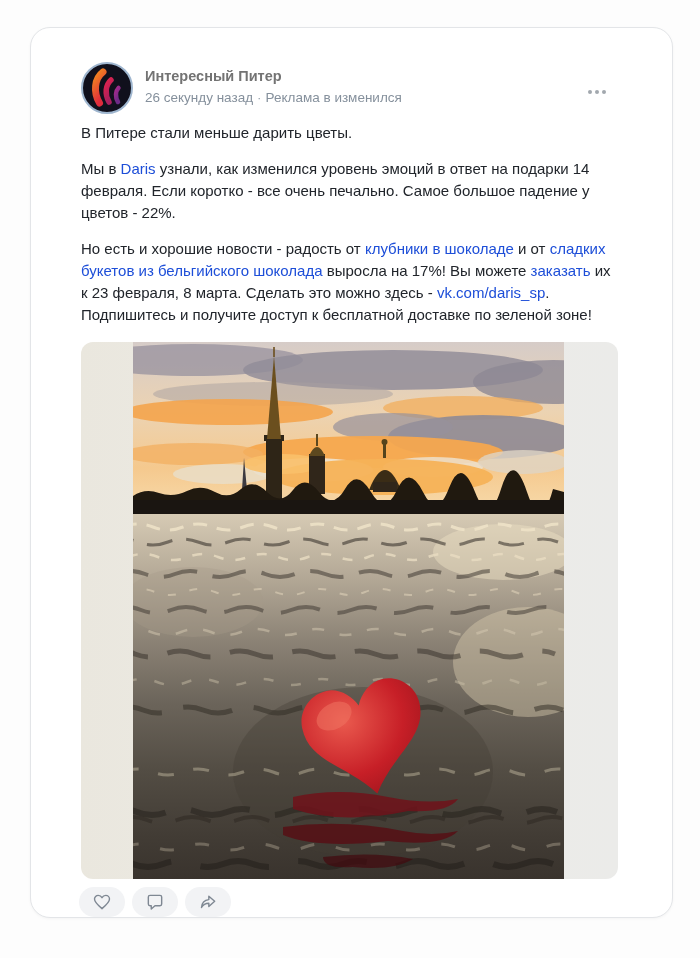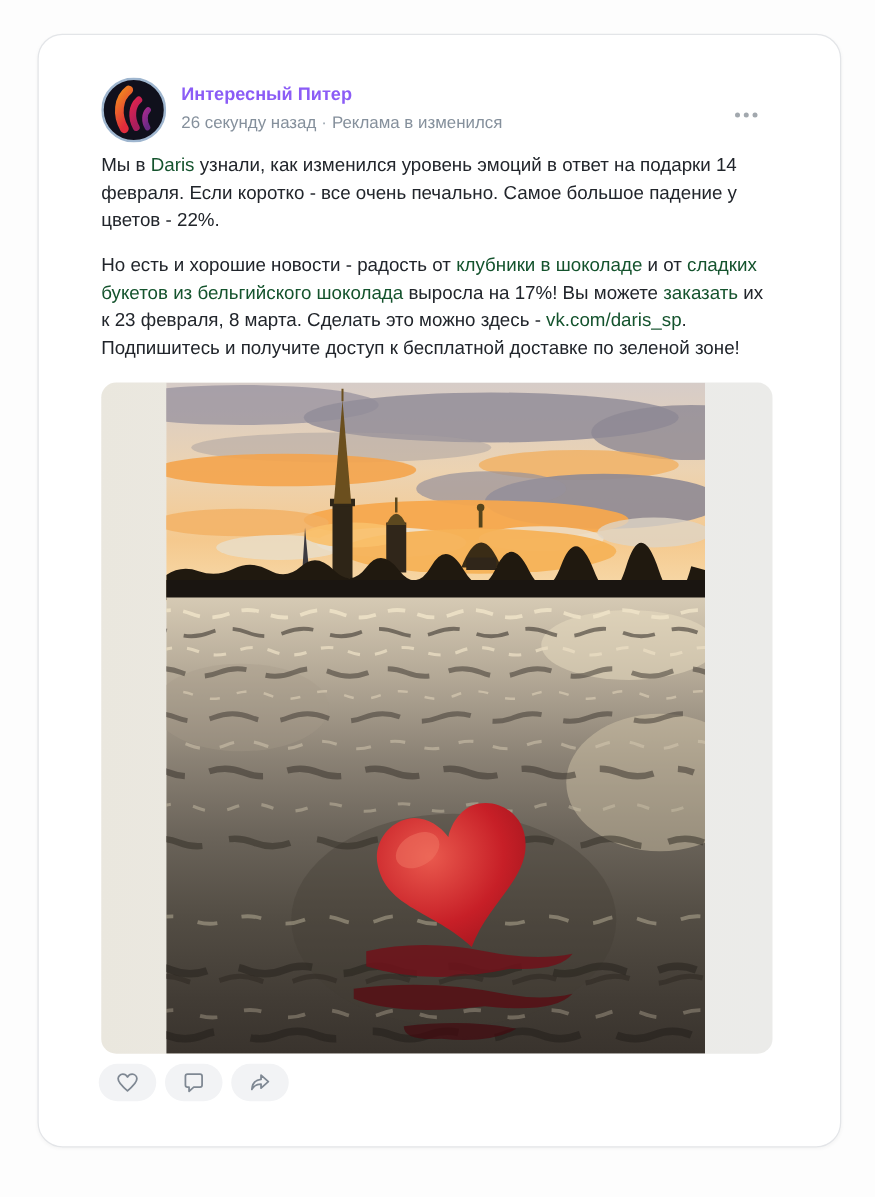--- a/index.html
+++ b/index.html
@@ -13,36 +13,36 @@
     border-radius:20px;box-shadow:0 1px 3px rgba(0,0,0,0.04);
   }
   .post-header{
     display:flex;align-items:flex-start;margin:34px 56px 0 50px;position:relative;
   }
   .avatar{
     width:52px;height:52px;border-radius:50%;flex:0 0 auto;cursor:pointer;
   }
   .header-info{margin-left:12px;padding-top:5px;}
   .community-name{
-    font-size:14.5px;font-weight:bold;color:#8b5cf6;line-height:18px;cursor:pointer;
+    font-size:14.5px;font-weight:bold;color:#737373;line-height:18px;cursor:pointer;
   }
   .post-subtitle{
     margin-top:4px;font-size:13.5px;color:#85909c;line-height:17px;
   }
   .post-subtitle .sep{margin:0 4px;color:#9aa4ae;}
   .menu-btn{
     position:absolute;right:4px;top:22px;display:flex;gap:3px;cursor:pointer;padding:6px;
   }
   .menu-btn i{width:4px;height:4px;border-radius:50%;background:#a2a8ae;display:block;}
   .post-text{
     margin:8px 56px 0 50px;font-size:15px;line-height:22px;color:#21252b;
   }
   .post-text .paragraph{margin:0 0 14px 0;}
   .post-text .paragraph:last-child{margin-bottom:16px;}
-  .post-text a.link{color:#14532d;text-decoration:none;cursor:pointer;}
+  .post-text a.link{color:#1d4ed8;text-decoration:none;cursor:pointer;}
   .photo-block{
     position:relative;margin:12px 0 0 50px;width:537px;height:537px;
     border-radius:12px;overflow:hidden;cursor:pointer;
     background:linear-gradient(90deg,#eae7de 0%,#edebe6 45%,#ebebe9 100%);
   }
   .photo-block svg{position:absolute;left:52px;top:0;display:block;}
   .actions{
     display:flex;gap:7px;margin:8px 0 0 48px;
   }
   .action-pill{
@@ -89,20 +89,21 @@
       <div class="menu-btn">
         <span style="display:flex;gap:3px;">
             <i></i>
             <i></i>
             <i></i>
           </span>
       </div>
     </div>
 
     <div class="post-text">
+        <div class="paragraph"><span>В Питере стали меньше дарить цветы.</span></div>
         <div class="paragraph"><span>Мы в </span><a class="link" href="#">Daris</a><span> узнали, как изменился уровень эмоций в ответ на подарки 14 февраля. Если коротко - все очень печально. Самое большое падение у цветов - 22%.</span></div>
         <div class="paragraph"><span>Но есть и хорошие новости - радость от </span><a class="link" href="#">клубники в шоколаде</a><span> и от </span><a class="link" href="#">сладких букетов из бельгийского шоколада</a><span> выросла на 17%! Вы можете </span><a class="link" href="#">заказать</a><span> их к 23 февраля, 8 марта. Сделать это можно здесь - </span><a class="link" href="#">vk.com/daris_sp</a><span>. Подпишитесь и получите доступ к бесплатной доставке по зеленой зоне!</span></div>
       </div>
 
     <div class="photo-block">
       <svg width="431" height="537" viewBox="0 0 431 537">
         <defs>
           <linearGradient id="sky" x1="0" y1="0" x2="0" y2="1">
             <stop offset="0" stop-color="#d6ccc8"></stop>
             <stop offset="0.40" stop-color="#ecd3b2"></stop>

